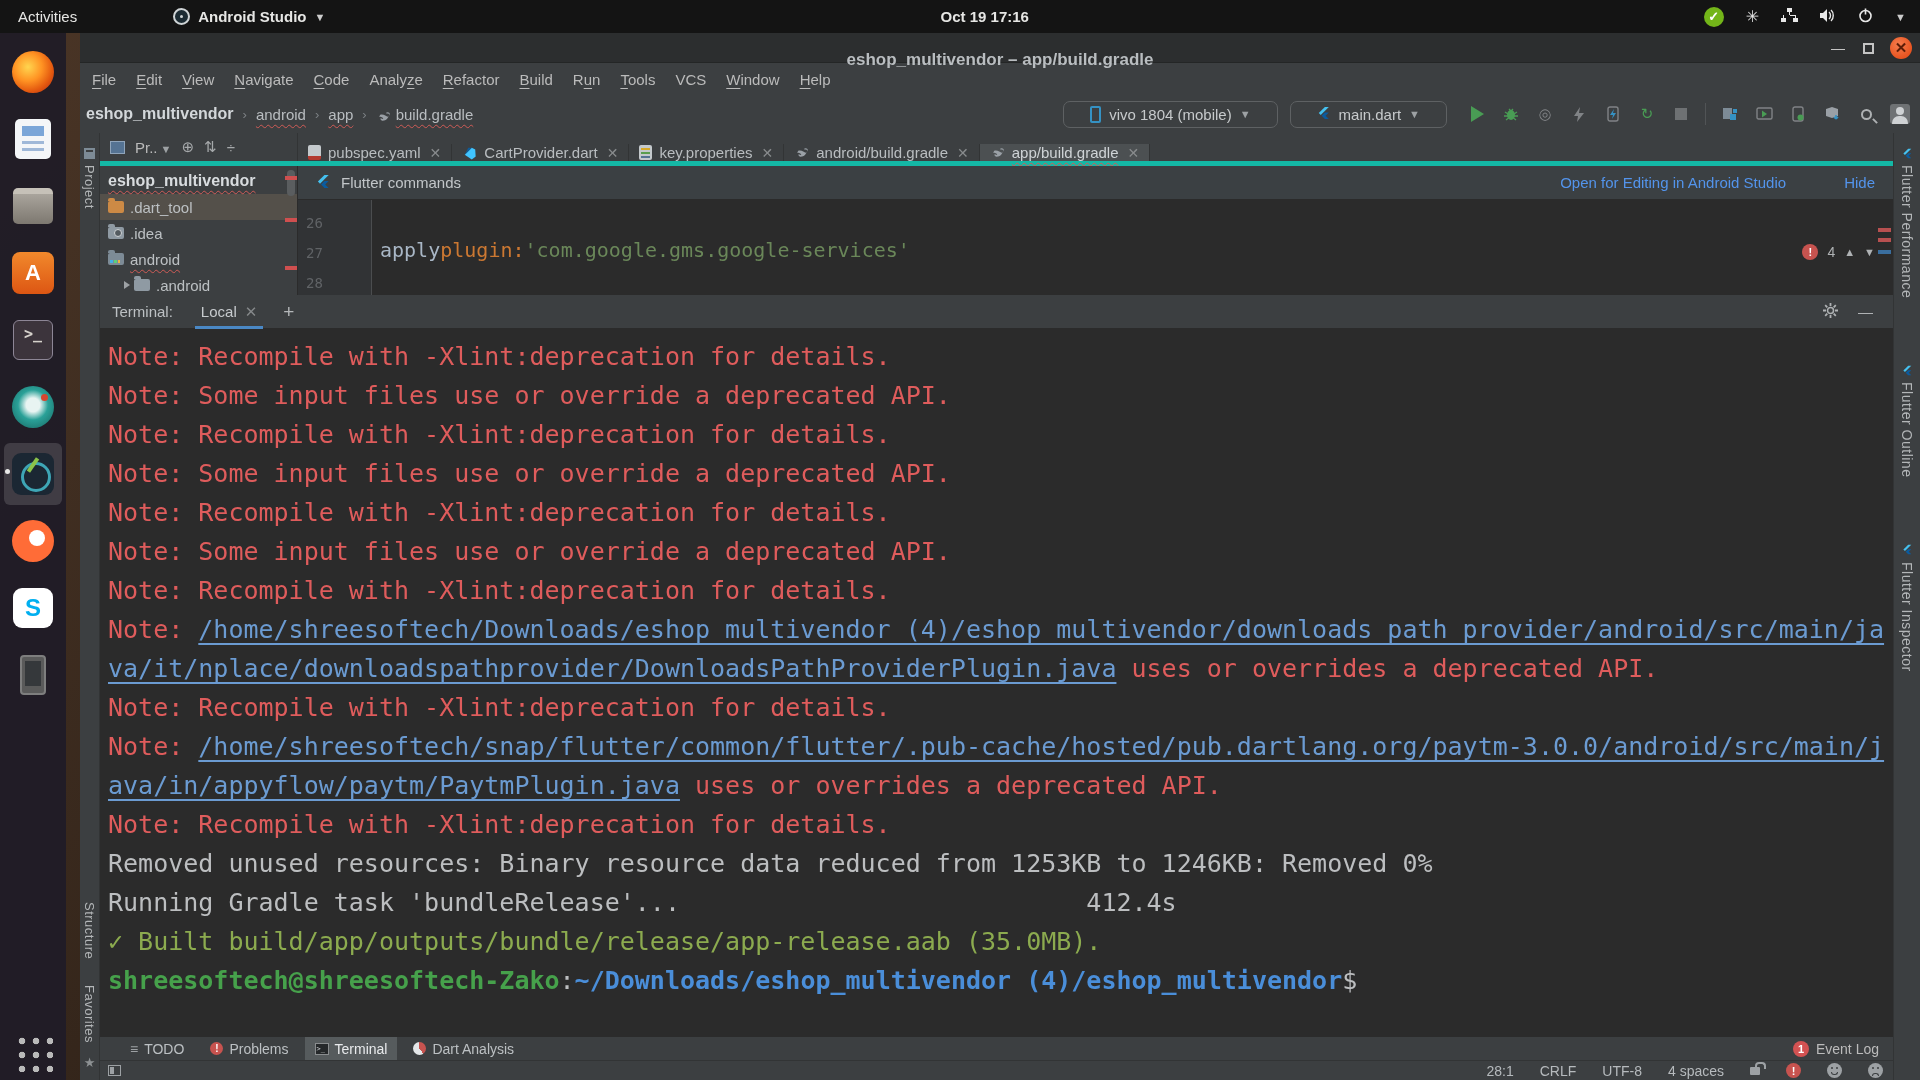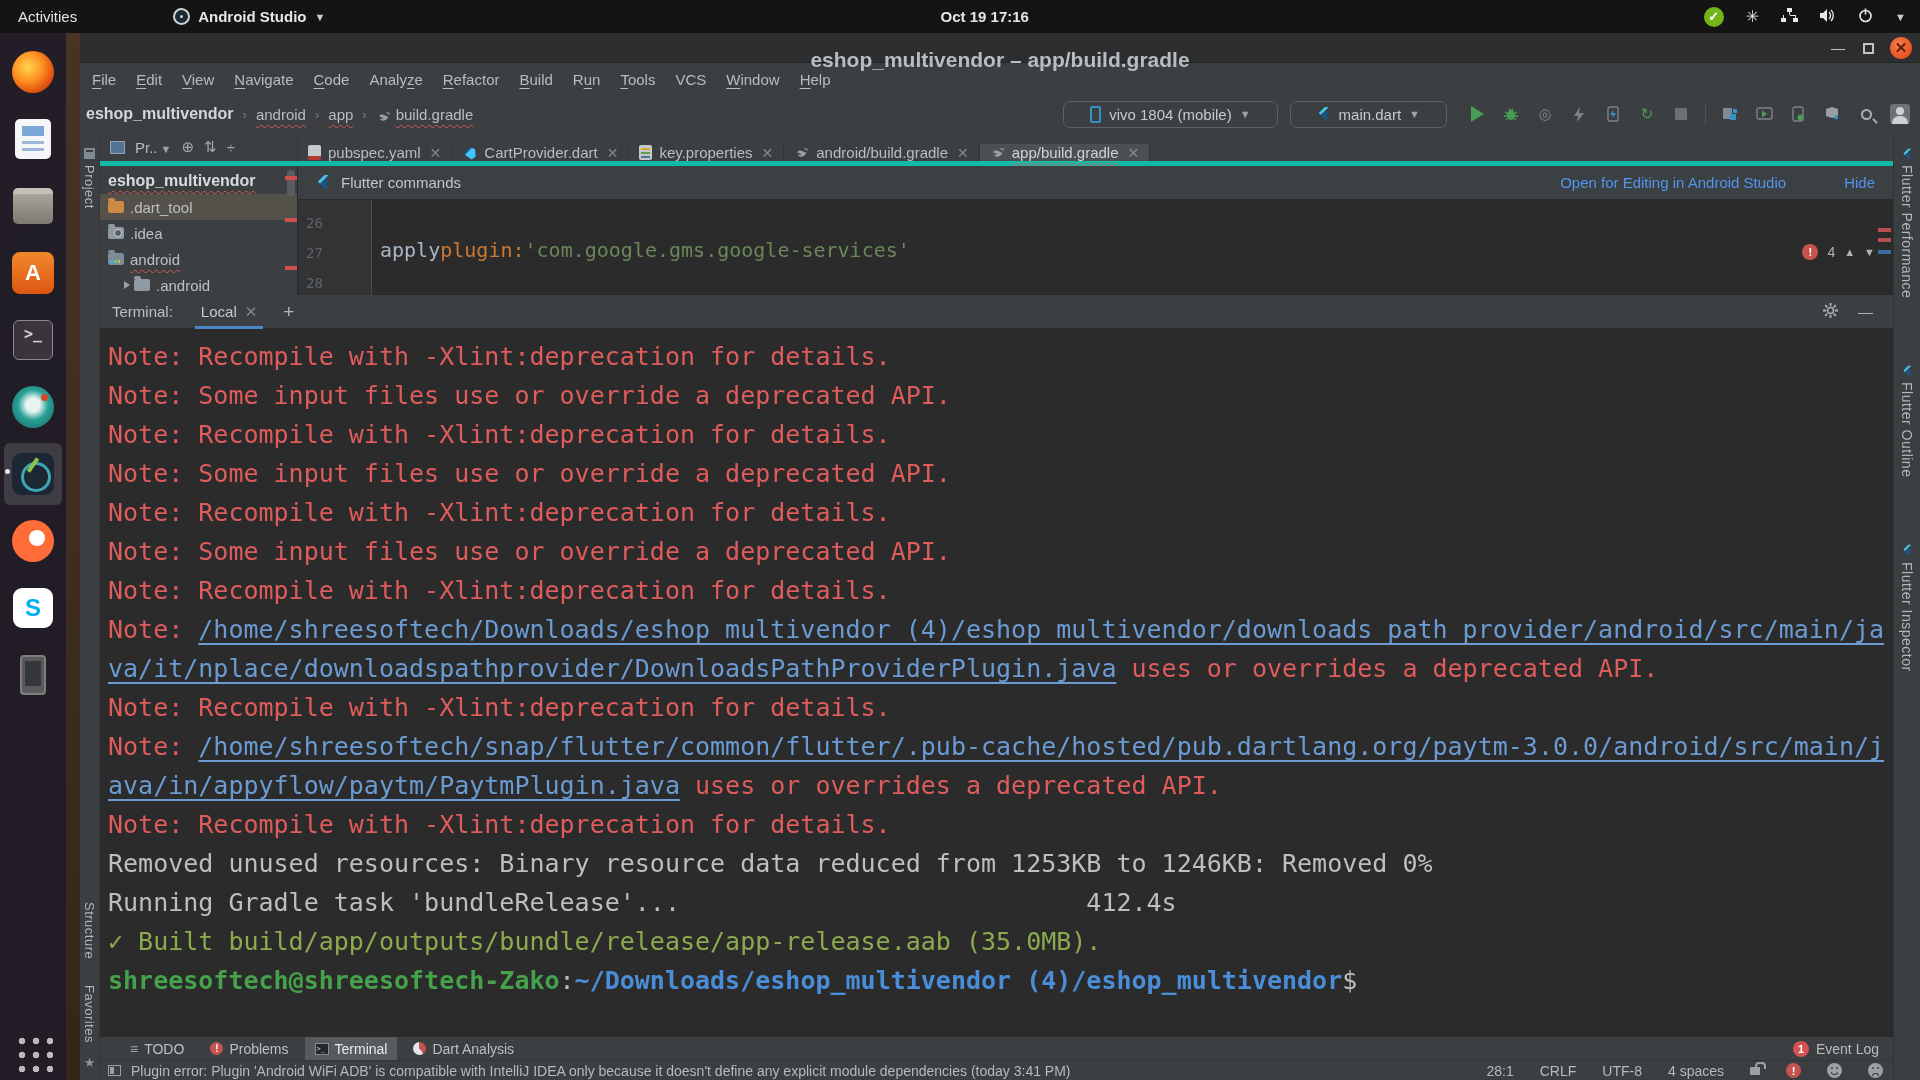--- a/index.html
+++ b/index.html
@@ -50,21 +50,21 @@
   .di-device-tablet { width:26px; height:40px; border-radius:4px; background:#5a5a5a; border:2px solid #7e7e7e; position:relative; }
   .di-device-tablet::after { content:""; position:absolute; left:3px; top:4px; right:3px; bottom:7px; background:#35383b; }
   .show-apps { margin-top:auto; margin-bottom:8px; width:40px; height:40px;
     background-image:radial-gradient(#b9b9b9 3px,transparent 3.6px); background-size:14px 14px; background-position:2px 2px; }
 
   
   .ide { position:absolute; left:80px; top:33px; width:1840px; height:1047px; background:#3c3f41;
     display:flex; flex-direction:column; color:#bbbbbb; font-size:15px; }
   .titlebar { height:30px; background:#2c2e2f; display:flex; align-items:center; justify-content:center; position:relative;
     border-bottom:1px solid #242626; }
-  .wtitle { font-weight:bold; color:#b9bdc0; font-size:21px;margin-top:24px; }
+  .wtitle { font-weight:bold; color:#b9bdc0; font-size:17px;margin-top:24px; }
   .winbtns { position:absolute; right:8px; top:0; height:30px; display:flex; align-items:center; gap:16px; }
   .wb { color:#c4c4c4; font-size:14px; width:18px; text-align:center; }
   .wb-max { width:11px; height:11px; border:2px solid #c4c4c4; }
   .wb-close { width:22px; height:22px; border-radius:50%; background:radial-gradient(circle at 40% 35%,#f57d4e,#e95420 70%); color:#5d1d07;
     display:flex; align-items:center; justify-content:center; font-size:15px; font-weight:bold; }
 
   .menubar { height:32px; display:flex; align-items:center; padding-left:2px; }
   .menu-item { padding:0 10px; color:#bbbbbb; }
   .menu-item .mn { text-decoration:underline; text-underline-offset:3px; }
 
@@ -572,21 +572,20 @@
               </div>
             </div>
           <div class="eventlog">
             <span class="ev-badge">1</span>
             <span>Event Log</span>
           </div>
         </div>
 
         <div class="statusbar">
           <span class="sb-ic"></span>
-          <span>Plugin error: Plugin 'Android WiFi ADB' is compatible with IntelliJ IDEA only because it doesn't define any explicit module dependencies (today 3:41 PM)</span>
           <span class="sb-right">
             <span id="sbsegs" style="display:flex;gap:26px;">
                 <span>28:1</span>
                 <span>CRLF</span>
                 <span>UTF-8</span>
                 <span>4 spaces</span>
               </span>
             <span class="lockic"></span>
             <span class="redbang">!</span>
             <span class="face">

